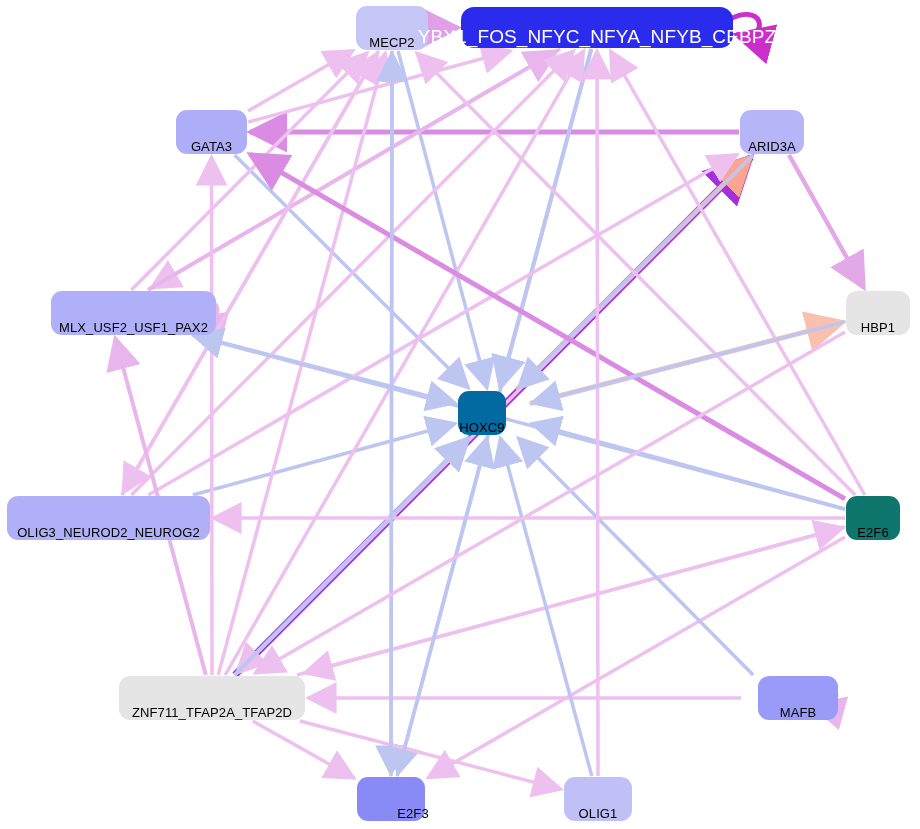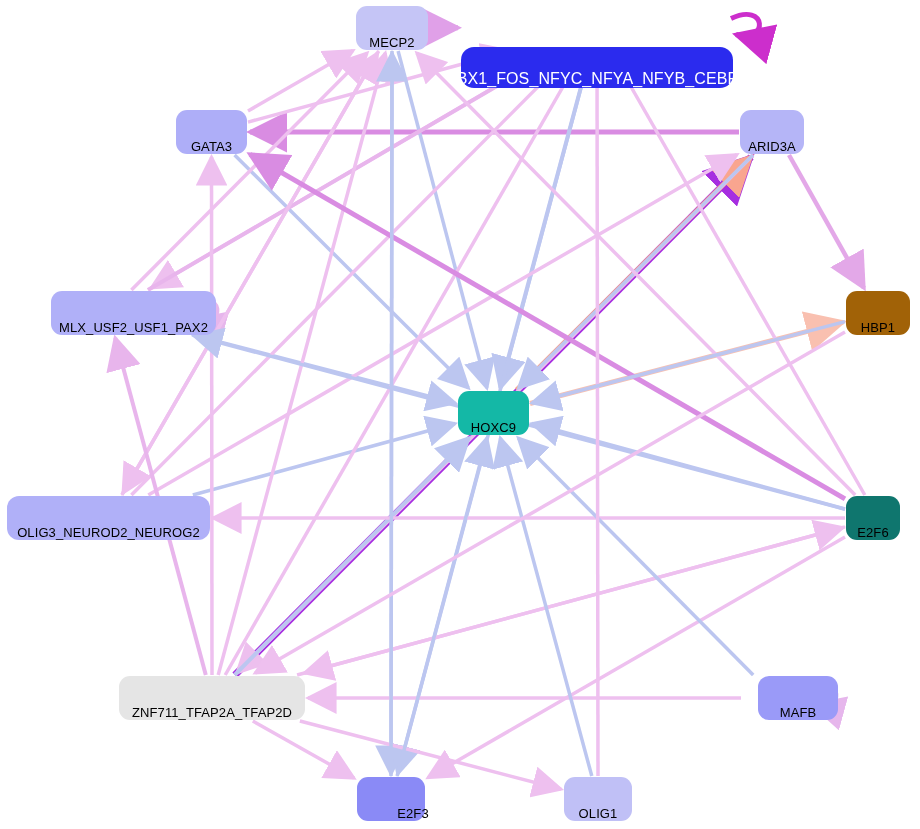--- a/index.html
+++ b/index.html
@@ -31,22 +31,21 @@
     border-radius: 11px;
     font-size: 13px;
     color: #000000;
     white-space: nowrap;
     letter-spacing: 0.1px;
     z-index: 5;
   }
   .node.hilite {
     color: #ffffff;
     border-radius: 13px;
-    font-size: 16px;
-    margin-top: 40px;
+    font-size: 19px;
   }
   .edge-line {
     fill: none;
     stroke-linecap: butt;
   }
 </style>
 </head>
 <body>
 
 <div id="canvas">
@@ -258,27 +257,27 @@
       </div>
       <div class="node" style="left: 176px; top: 110px; width: 71px; height: 44px; background: rgb(174, 174, 248);">
         <span>GATA3</span>
       </div>
       <div class="node" style="left: 740px; top: 110px; width: 64px; height: 44px; background: rgb(181, 181, 247);">
         <span>ARID3A</span>
       </div>
       <div class="node" style="left: 26px; top: 291px; width: 165px; height: 44px; background: rgb(176, 176, 248); margin-left: 25px;">
         <span>MLX_USF2_USF1_PAX2</span>
       </div>
-      <div class="node" style="left: 846px; top: 291px; width: 64px; height: 44px; background: #a16207;">
+      <div class="node" style="left: 846px; top: 291px; width: 64px; height: 44px; background: #e5e5e5;">
         <span>HBP1</span>
       </div>
-      <div class="node" style="left: 458px; top: 391px; width: 71px; height: 44px; background: #14b8a6;">
+      <div class="node" style="left: 458px; top: 391px; width: 48px; height: 44px; background: #0369a1;">
         <span>HOXC9</span>
       </div>
-      <div class="node" style="left: 7px; top: 496px; width: 203px; height: 44px; background: rgb(176, 176, 248); border-radius: 12px;">
+      <div class="node" style="left: 7px; top: 496px; width: 203px; height: 44px; background: rgb(176, 176, 248);">
         <span>OLIG3_NEUROD2_NEUROG2</span>
       </div>
       <div class="node" style="left: 846px; top: 496px; width: 54px; height: 44px; background: #0f766e;">
         <span>E2F6</span>
       </div>
       <div class="node" style="left: 119px; top: 676px; width: 186px; height: 44px; background: #e5e5e5;">
         <span>ZNF711_TFAP2A_TFAP2D</span>
       </div>
       <div class="node" style="left: 758px; top: 676px; width: 80px; height: 44px; background: rgb(154, 154, 248);">
         <span>MAFB</span>

